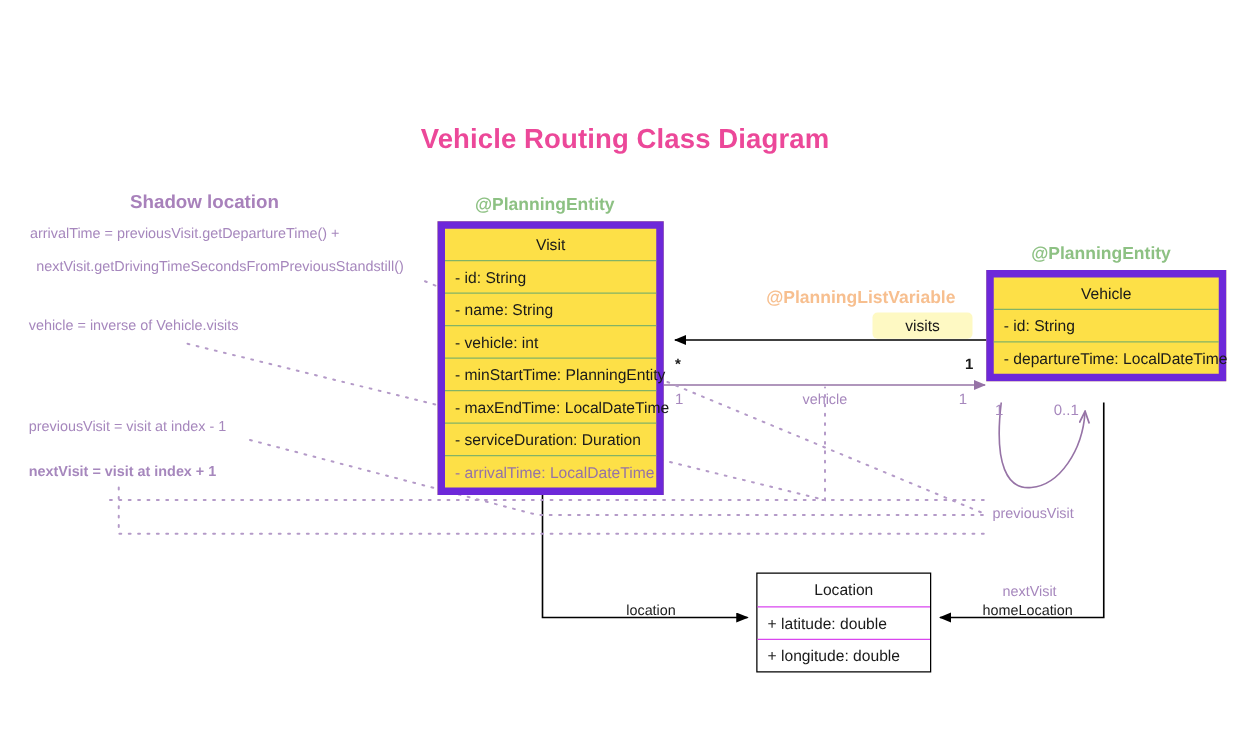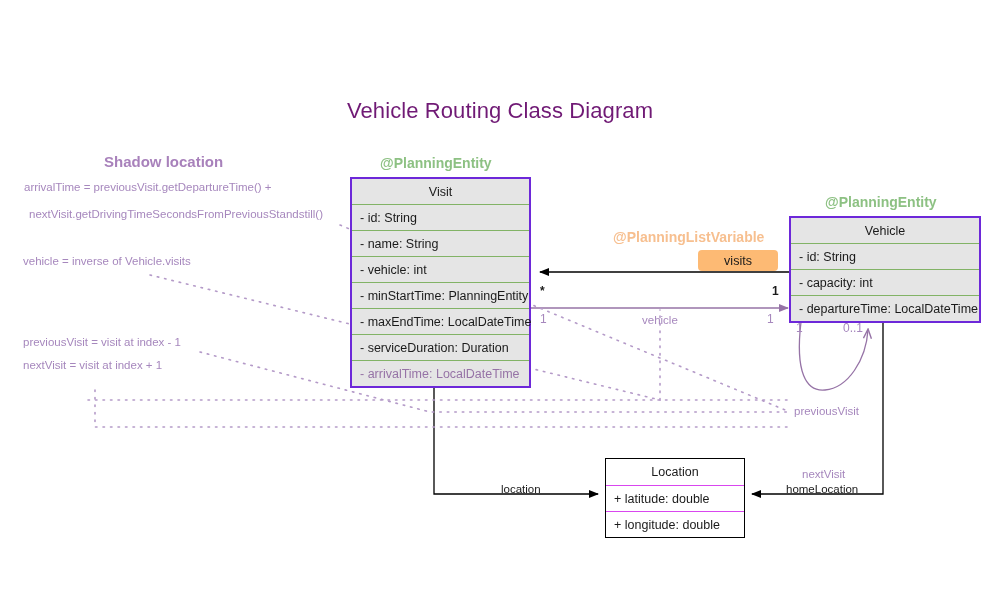--- a/index.html
+++ b/index.html
@@ -29,31 +29,31 @@
   }
 
   
   .diagram-title {
     position: absolute;
     left: 0;
     top: 98px;
     width: 1000px;
     text-align: center;
     font-size: 22px;
-    font-weight: normal;
-    color: #701a75;
+    font-weight: bold;
+    color: #ec4899;
     letter-spacing: 0.1px;
   }
 
   
   .uml-class {
     position: absolute;
     box-sizing: border-box;
-    background: #e5e5e5;
-    border: 2px solid #6d28d9;
+    background: #fde047;
+    border: 6px solid #6d28d9;
     font-size: 12.5px;
     color: #1a1a1a;
   }
   .uml-class .row {
     box-sizing: border-box;
     border-top: 1px solid #82b366;
     padding: 0 8px;
     display: flex;
     align-items: center;
     height: 26px;
@@ -89,21 +89,21 @@
     font-weight: bold;
     white-space: nowrap;
   }
   .stereotype.entity { color: #8dc183; }
   .stereotype.listvar { color: #f7bf8f; }
 
   
   .badge {
     position: absolute;
     box-sizing: border-box;
-    background: #fdba74;
+    background: #fef9c3;
     border-radius: 4px;
     font-size: 12.5px;
     color: #1a1a1a;
     display: flex;
     align-items: center;
     justify-content: center;
     white-space: nowrap;
   }
 
   
@@ -200,41 +200,40 @@
   <div class="shadow-heading" style="left:104px; top:153px;">Shadow location</div>
 
   <div class="shadow-note" style="left:24px; top:181px;">arrivalTime = previousVisit.getDepartureTime() +</div>
 
   <div class="shadow-note" style="left:29px; top:208px;">nextVisit.getDrivingTimeSecondsFromPreviousStandstill()</div>
 
   <div class="shadow-note" style="left:23px; top:255px;">vehicle = inverse of Vehicle.visits</div>
 
   <div class="shadow-note" style="left:23px; top:336px;">previousVisit = visit at index - 1</div>
 
-  <div class="shadow-note" style="left:23px; top:359px;">nextVisit = visit at index + 1</div>
+  <div class="shadow-note" style="left:23px; top:372px;font-weight:bold;">nextVisit = visit at index + 1</div>
 
   <div class="stereotype entity" style="left:380px; top:155px;">@PlanningEntity</div>
 
   <div class="uml-class" id="visit-class" style="left:350px; top:177px; width:181px;">
     <div class="row title-row">Visit</div>
     <div class="row">- id: String</div>
     <div class="row">- name: String</div>
     <div class="row">- vehicle: int</div>
     <div class="row">- minStartTime: PlanningEntity</div>
     <div class="row">- maxEndTime: LocalDateTime</div>
     <div class="row">- serviceDuration: Duration</div>
     <div class="row shadow-attr">- arrivalTime: LocalDateTime</div>
   </div>
 
   <div class="stereotype entity" style="left:825px; top:194px;">@PlanningEntity</div>
 
   <div class="uml-class" id="vehicle-class" style="left:789px; top:216px; width:192px;">
     <div class="row title-row">Vehicle</div>
     <div class="row">- id: String</div>
-    <div class="row">- capacity: int</div>
     <div class="row">- departureTime: LocalDateTime</div>
   </div>
 
   <div class="uml-class plain" id="location-class" style="left:605px; top:458px; width:140px;">
     <div class="row title-row">Location</div>
     <div class="row">+ latitude: double</div>
     <div class="row">+ longitude: double</div>
   </div>
 
   <div class="stereotype listvar" style="left:613px; top:229px;">@PlanningListVariable</div>

